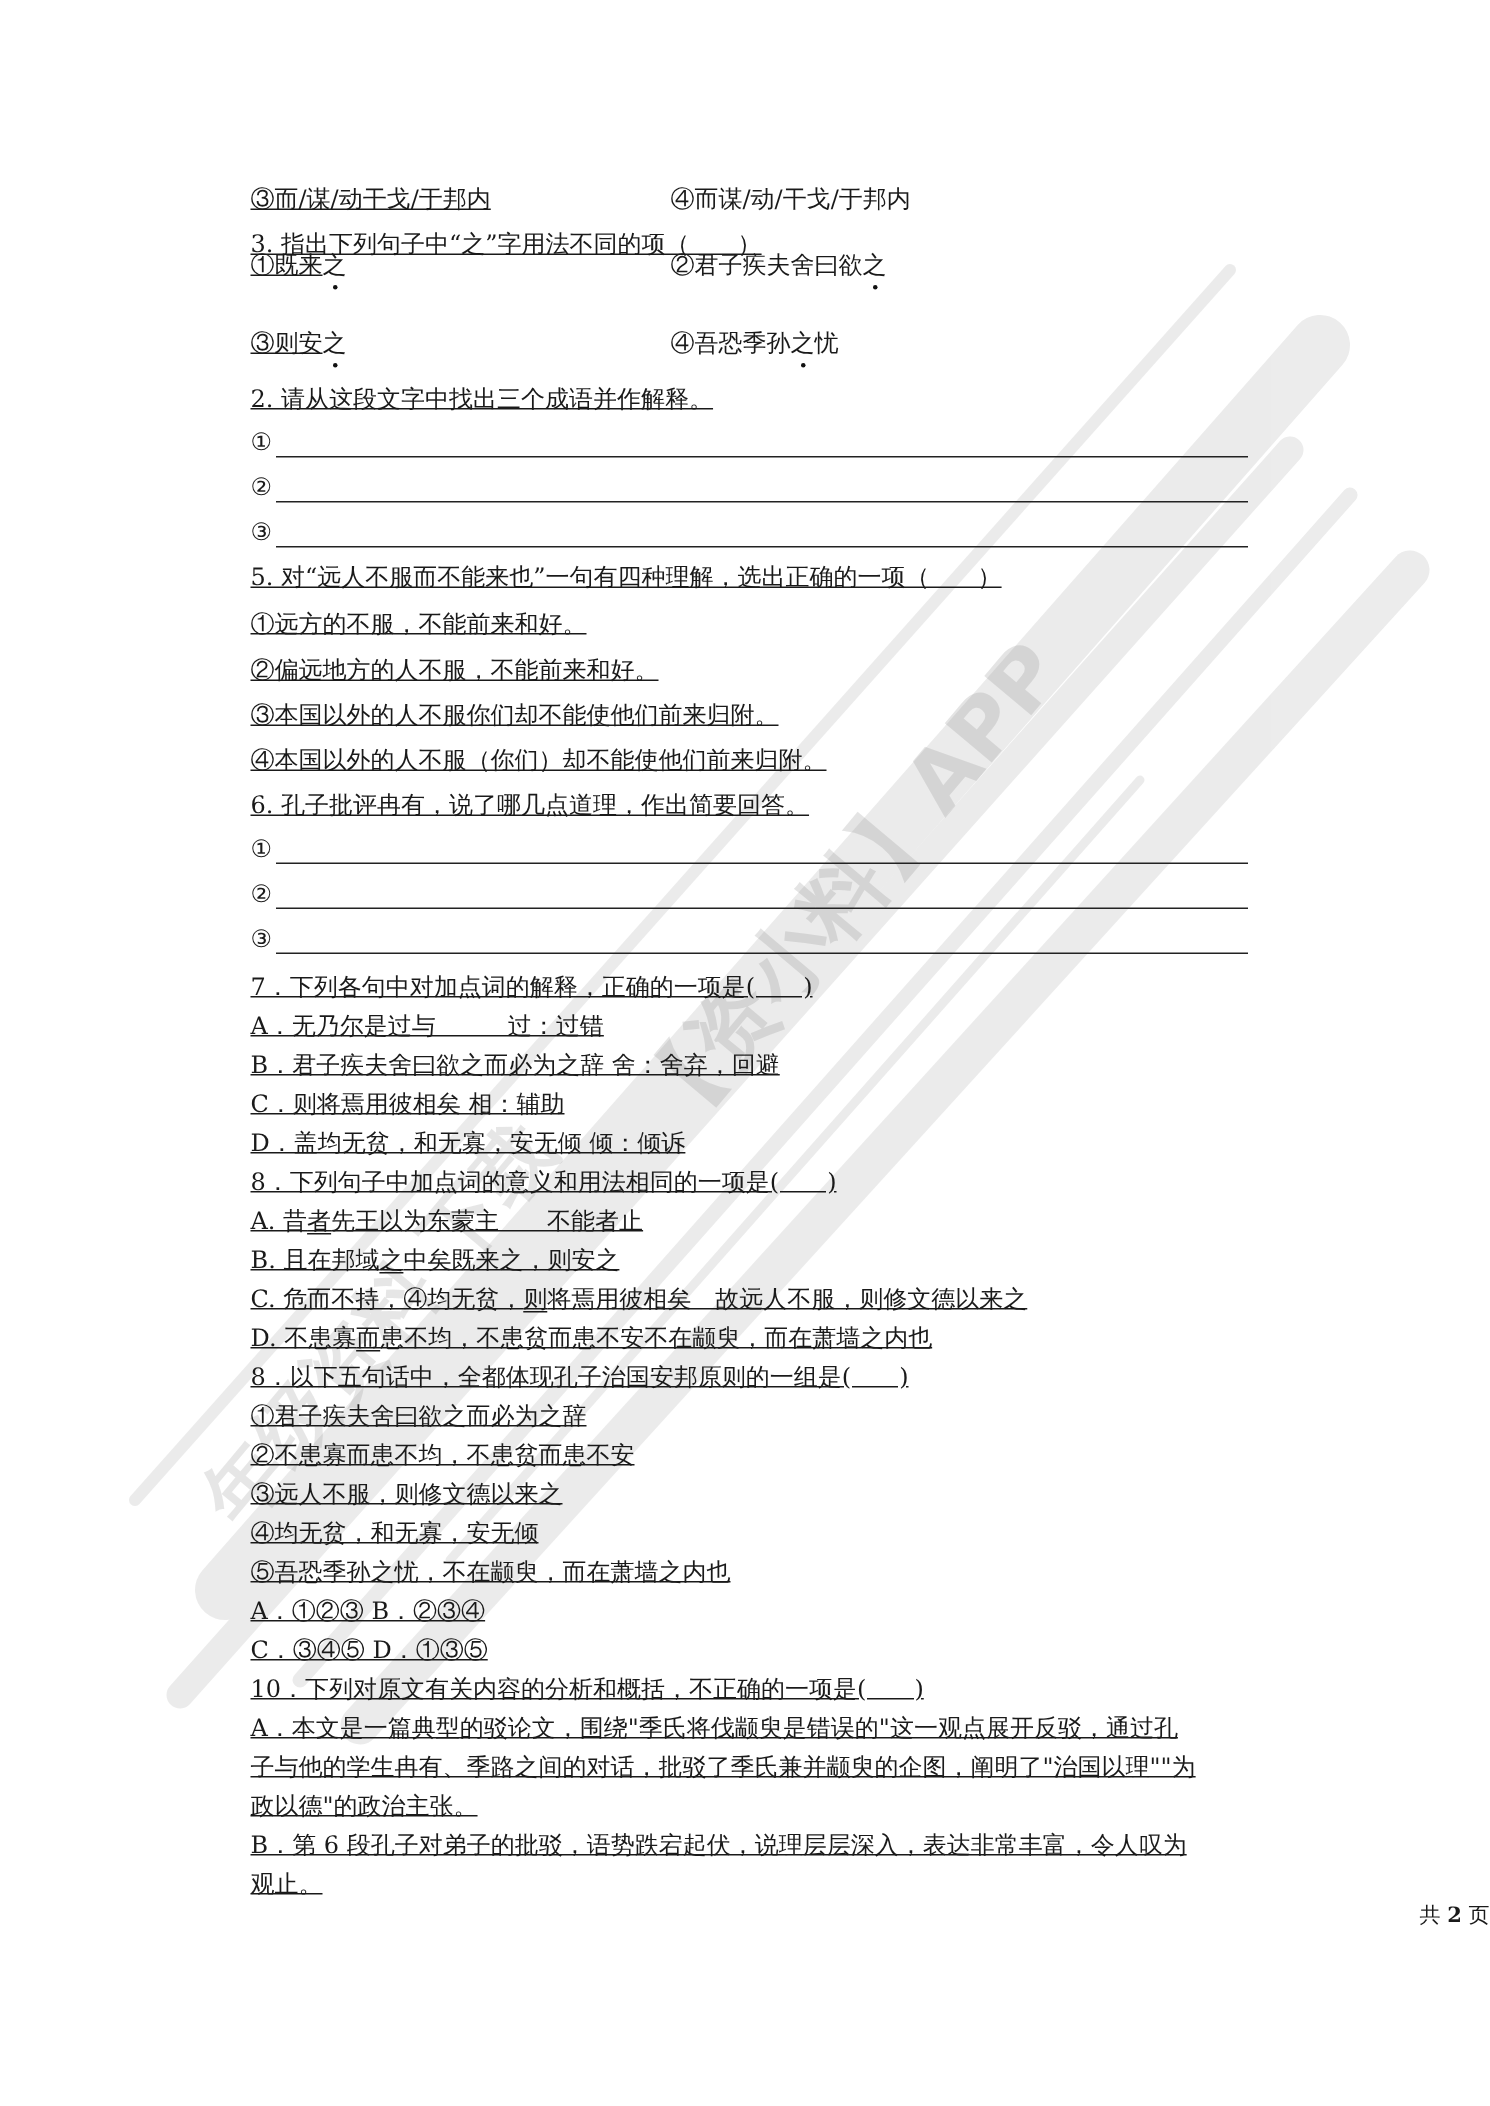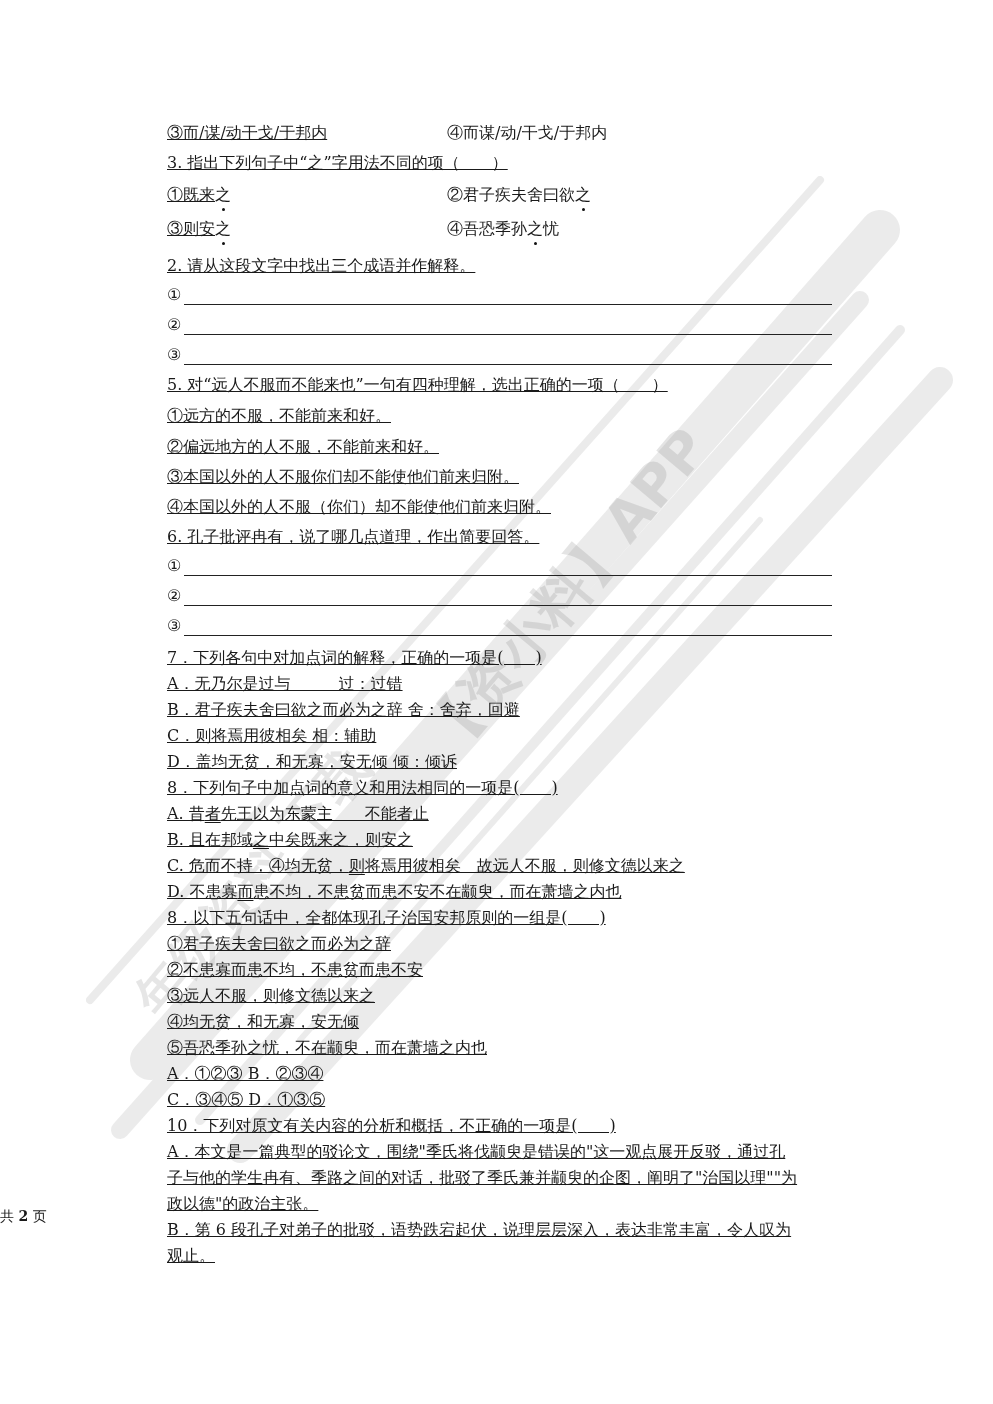--- a/index.html
+++ b/index.html
@@ -10,21 +10,21 @@
   .watermark { position: absolute; left: 0; top: 0; width: 993px; height: 1404px; pointer-events: none; z-index: 0; }
   .page { position: absolute; left: 167px; top: 0; width: 680px; z-index: 1; font-size: 16px; }
   .line { position: absolute; left: 0; white-space: nowrap; line-height: 20px; text-decoration: underline; }
   .col2 { position: absolute; left: 280px; white-space: nowrap; }
   .blank { position: absolute; left: 0; width: 665px; height: 20px; }
   .blank .num { position: absolute; left: 0; top: 0; }
   .blank .rule { position: absolute; left: 17px; right: 0; bottom: 0; border-bottom: 1.3px solid #222; }
   .dot { position: relative; display: inline-block; }
   .dot::after { content: ""; position: absolute; left: 50%; bottom: -6px; width: 3px; height: 3px; margin-left: -1.5px; background: #111; border-radius: 50%; }
   .ul { text-decoration: underline; text-underline-offset: 3px; }
-  .footer { position: absolute; left: 0; width: 993px; top: 1208px; text-align: left; font-size: 14px; z-index: 1; }
+  .footer { position: absolute; left: 0; width: 993px; top: 1268px; text-align: right; font-size: 14px; z-index: 1; }
   .footer b { font-weight: bold; }
 </style>
 </head>
 <body>
 
 <svg class="watermark" viewBox="0 0 993 1404" xmlns="http://www.w3.org/2000/svg">
   <g opacity="0.14" fill="none" stroke="#777" stroke-linecap="round">
     <path d="M150 1060 L880 230" stroke-width="40"></path>
     <path d="M120 1130 L860 300" stroke-width="18"></path>
     <path d="M200 1120 L900 330" stroke-width="10"></path>
@@ -37,21 +37,21 @@
 </svg>
 
 <div class="page">
 
   <div class="line" style="top:123px">
     <span>③而/谋/动干戈/于邦内</span>
     <span class="col2">④而谋/动/干戈/于邦内</span>
   </div>
 
   <div class="line" style="top:153px">3. 指出下列句子中“之”字用法不同的项（　　）</div>
-  <div class="line" style="top:185px">
+  <div class="line" style="top:167px">
     <span><span>①既来</span><span class="dot">之</span></span>
     <span class="col2"><span>②君子疾夫舍曰欲</span><span class="dot">之</span></span>
   </div>
   <div class="line" style="top:219px">
     <span><span>③则安</span><span class="dot">之</span></span>
     <span class="col2"><span>④吾恐季孙</span><span class="dot">之</span><span>忧</span></span>
   </div>
 
   <div class="line" style="top:256px">2. 请从这段文字中找出三个成语并作解释。</div>
   <div class="blank" style="top:285px">

